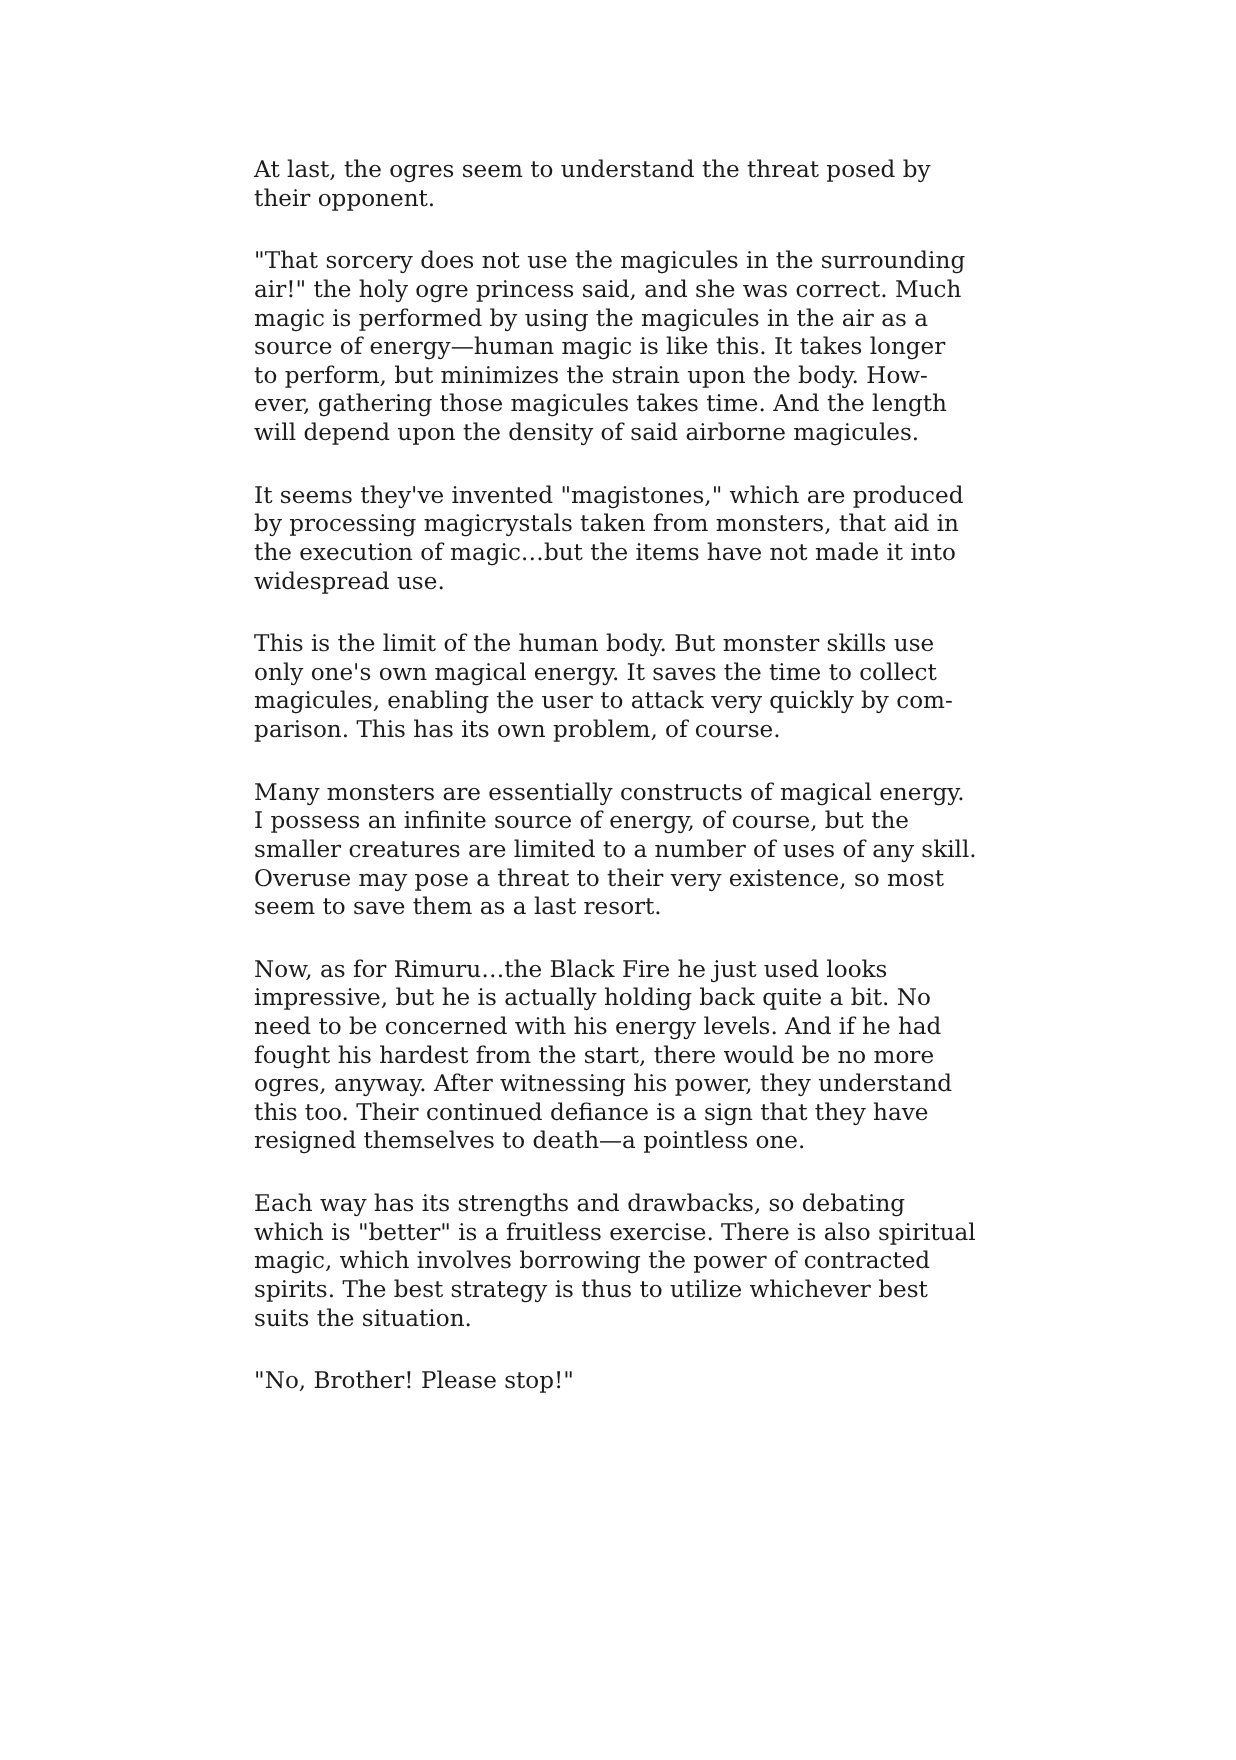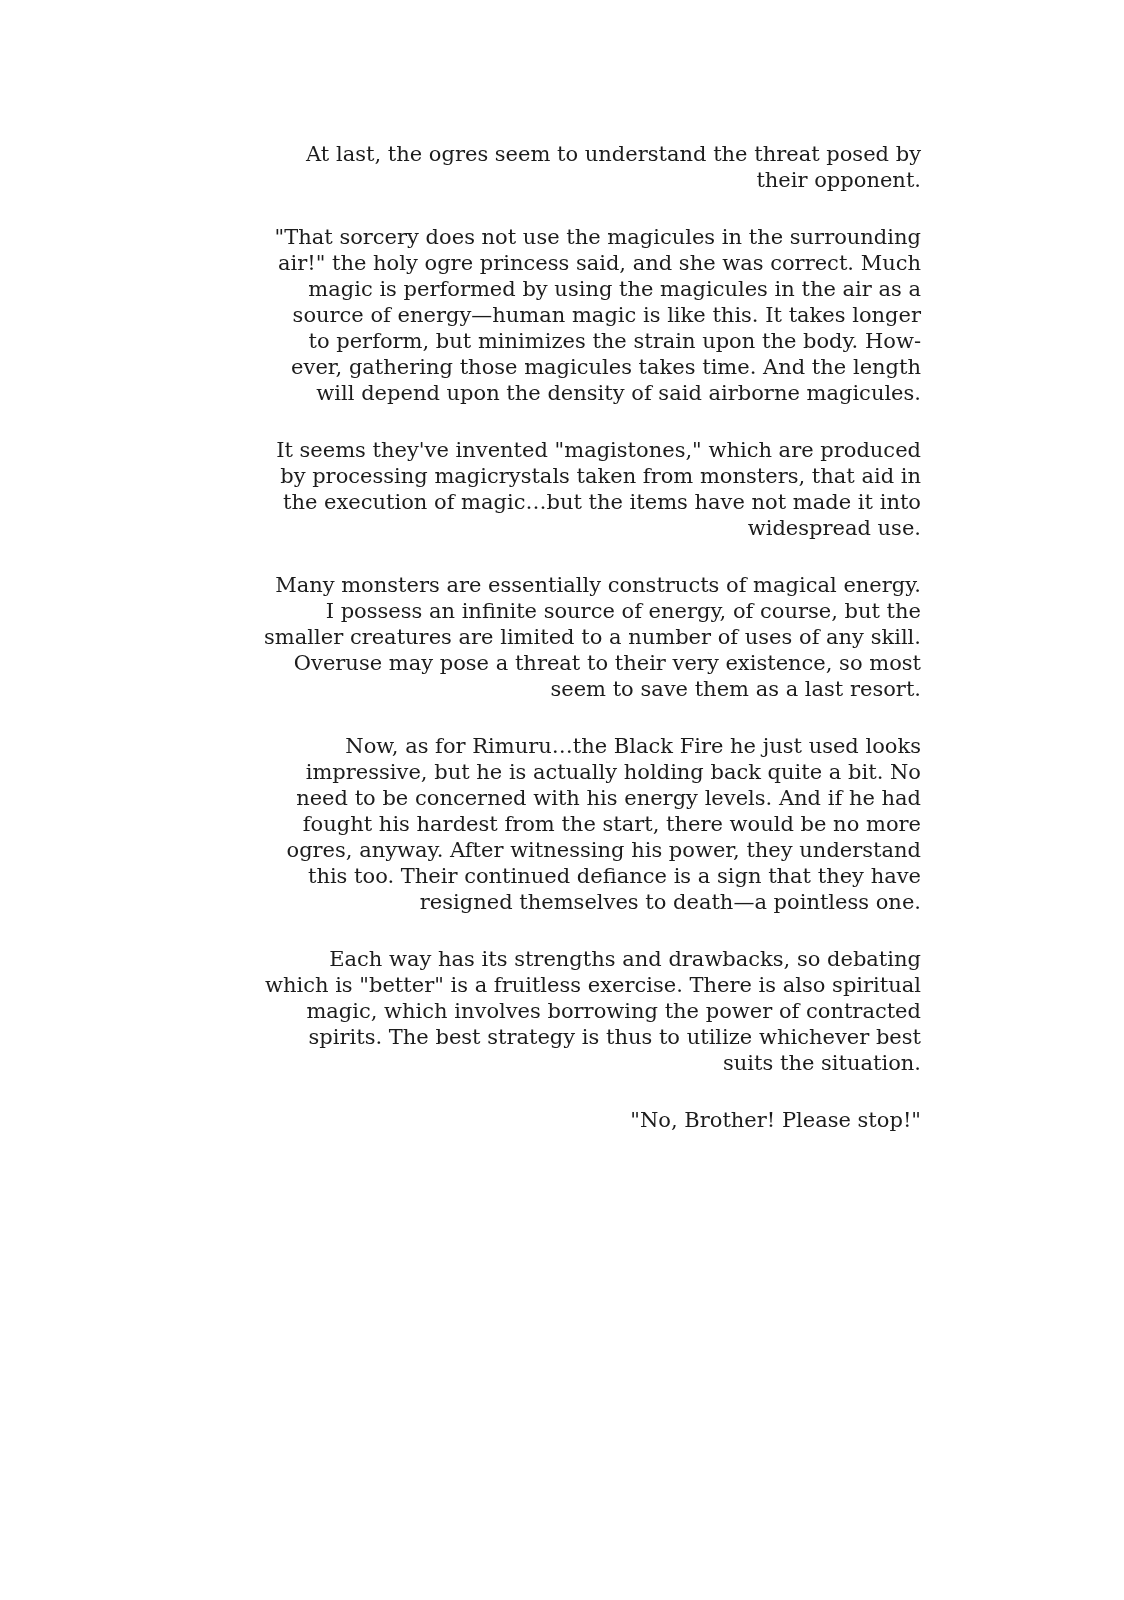--- a/index.html
+++ b/index.html
@@ -23,21 +23,21 @@
   }
   .text-block {
     position: absolute;
     left: 231px;
     top: 141px;
     width: 690px;
     color: #1c1c1c;
     font-family: "DejaVu Serif", "Liberation Serif", serif;
     font-size: 21px;
     line-height: 26px;
-    text-align: right;
+    text-align: left;
   }
   .para {
     margin: 0 0 31px 0;
     white-space: pre-line; 
   }
   .para:last-child {
     margin-bottom: 0;
   }
 </style>
 </head>
@@ -51,20 +51,24 @@
 air!" the holy ogre princess said, and she was correct. Much
 magic is performed by using the magicules in the air as a
 source of energy—human magic is like this. It takes longer
 to perform, but minimizes the strain upon the body. How-
 ever, gathering those magicules takes time. And the length
 will depend upon the density of said airborne magicules.</p>
     <p class="para">It seems they've invented "magistones," which are produced
 by processing magicrystals taken from monsters, that aid in
 the execution of magic…but the items have not made it into
 widespread use.</p>
+    <p class="para">This is the limit of the human body. But monster skills use
+only one's own magical energy. It saves the time to collect
+magicules, enabling the user to attack very quickly by com-
+parison. This has its own problem, of course.</p>
     <p class="para">Many monsters are essentially constructs of magical energy.
 I possess an infinite source of energy, of course, but the
 smaller creatures are limited to a number of uses of any skill.
 Overuse may pose a threat to their very existence, so most
 seem to save them as a last resort.</p>
     <p class="para">Now, as for Rimuru…the Black Fire he just used looks
 impressive, but he is actually holding back quite a bit. No
 need to be concerned with his energy levels. And if he had
 fought his hardest from the start, there would be no more
 ogres, anyway. After witnessing his power, they understand

